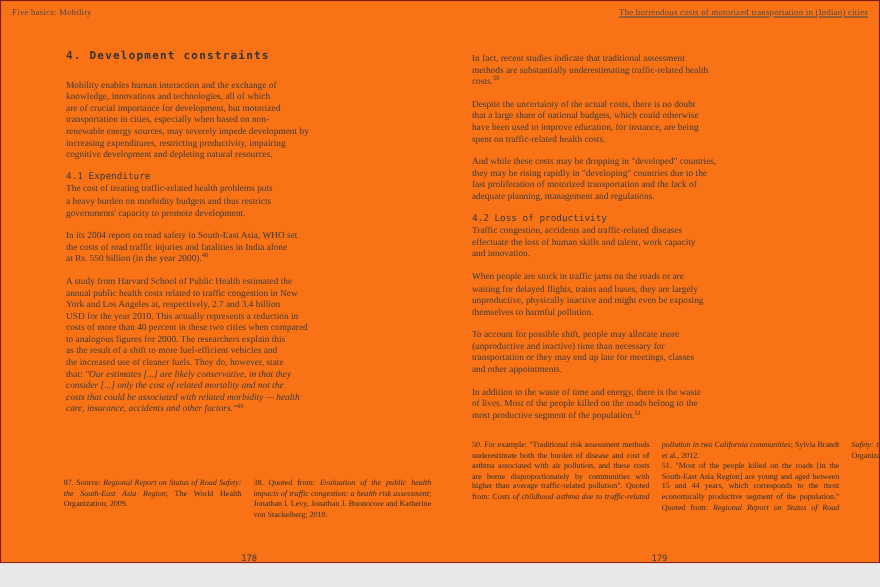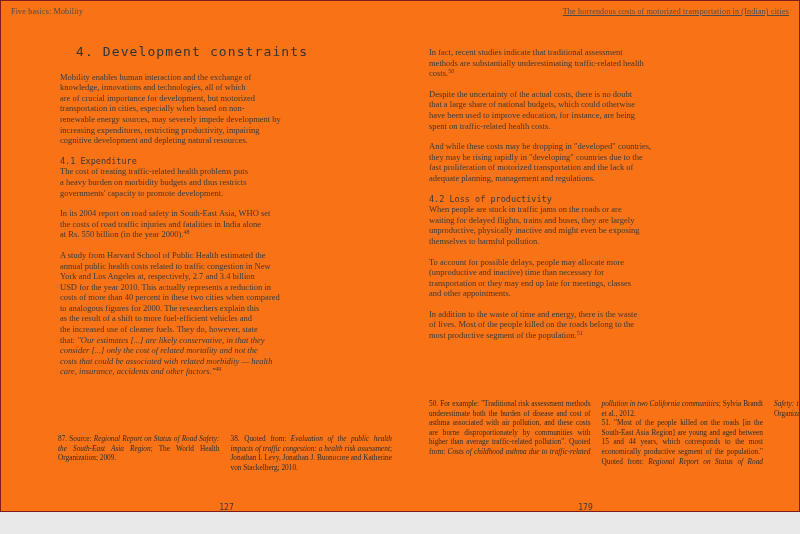--- a/index.html
+++ b/index.html
@@ -20,43 +20,43 @@
   }
   .rh-left{left:10px;}
   .rh-right{right:10px;text-align:right;text-decoration:underline;}
   .col{
     position:absolute;top:46px;width:333px;
     font-size:8.5px;line-height:10.6px;
   }
   .col-left{left:59px;}
   .col-right{left:428px;}
   .section-title{
-    font-size:13px;font-weight:normal;letter-spacing:1.1px;
-    margin:0 0 14px 16px;color:#333;
+    font-size:10px;font-weight:bold;letter-spacing:1.1px;
+    margin:0 0 14px 0;color:#333;
   }
   .para{white-space:pre-line;margin:0 0 10px 0;font-family:Liberation Serif, serif;}
   .subhead{margin:0;white-space:pre-line;}
   .q{font-style:italic;}
   sup{font-size:6px;line-height:0;vertical-align:baseline;position:relative;top:-3px;}
   .footnotes{
     position:absolute;width:334px;
     font-family:"Liberation Serif","DejaVu Serif",serif;
     font-size:7.3px;line-height:9.6px;color:#2e2e2e;
     column-count:2;column-gap:11px;column-fill:balance;
   }
   .fn-left{left:57px;top:433px;height:46px;}
   .fn-right{left:428px;top:398px;height:72px;}
   .fn{margin:0;text-align:justify;}
   .fn i{font-style:italic;}
   .page-number{
     position:absolute;top:502px;width:333px;text-align:center;
     font-size:8px;color:#3a3a3a;
   }
   .pn-left{left:59px;}
-  .pn-right{left:418px;text-align:center;}
+  .pn-right{left:432px;text-align:center;}
 </style>
 </head>
 <body>
 
 <div class="spread">
 
   <div class="running-header rh-left">Five basics: Mobility</div>
   <div class="running-header rh-right">The horrendous costs of motorized transportation in (Indian) cities</div>
 
   <div class="col col-left">
@@ -87,40 +87,43 @@
 consider [...] only the cost of related mortality and not the
 costs that could be associated with related morbidity — health
 care, insurance, accidents and other factors."</span><sup>49</sup></div>
   </div>
 
   <div class="footnotes fn-left">
     <p class="fn"><span>87. Source: </span><i>Regional Report on Status of Road Safety: the South-East Asia Region</i><span>; The World Health Organization; 2009. </span></p>
     <p class="fn"><span>38. Quoted from: </span><i>Evaluation of the public health impacts of traffic congestion: a health risk assessment</i><span>; Jonathan I. Levy, Jonathan J. Buonocore and Katherine von Stackelberg; 2010.</span></p>
   </div>
 
-  <div class="page-number pn-left">127</div>
+  <div class="page-number pn-left">178</div>
 
   <div class="col col-right">
     <div class="para"><span>In fact, recent studies indicate that traditional assessment
 methods are substantially underestimating traffic-related health
 costs.</span><sup>50</sup></div>
     <div class="para">Despite the uncertainty of the actual costs, there is no doubt
 that a large share of national budgets, which could otherwise
 have been used to improve education, for instance, are being
 spent on traffic-related health costs.</div>
     <div class="para">And while these costs may be dropping in "developed" countries,
 they may be rising rapidly in "developing" countries due to the
 fast proliferation of motorized transportation and the lack of
 adequate planning, management and regulations.</div>
     <div class="subhead">4.2 Loss of productivity</div>
+    <div class="para">Traffic congestion, accidents and traffic-related diseases
+effectuate the loss of human skills and talent, work capacity
+and innovation.</div>
     <div class="para">When people are stuck in traffic jams on the roads or are
 waiting for delayed flights, trains and buses, they are largely
 unproductive, physically inactive and might even be exposing
 themselves to harmful pollution.</div>
-    <div class="para">To account for possible delays, people may allocate more
+    <div class="para">To account for possible shift, people may allocate more
 (unproductive and inactive) time than necessary for
 transportation or they may end up late for meetings, classes
 and other appointments.</div>
     <div class="para"><span>In addition to the waste of time and energy, there is the waste
 of lives. Most of the people killed on the roads belong to the
 most productive segment of the population.</span><sup>51</sup></div>
   </div>
 
   <div class="footnotes fn-right">
     <p class="fn"><span>50. For example: "Traditional risk assessment methods underestimate both the burden of disease and cost of asthma associated with air pollution, and these costs are borne disproportionately by communities with higher than average traffic-related pollution". Quoted from: </span><i>Costs of childhood asthma due to traffic-related pollution in two California communities</i><span>; Sylvia Brandt et al., 2012. </span></p>

